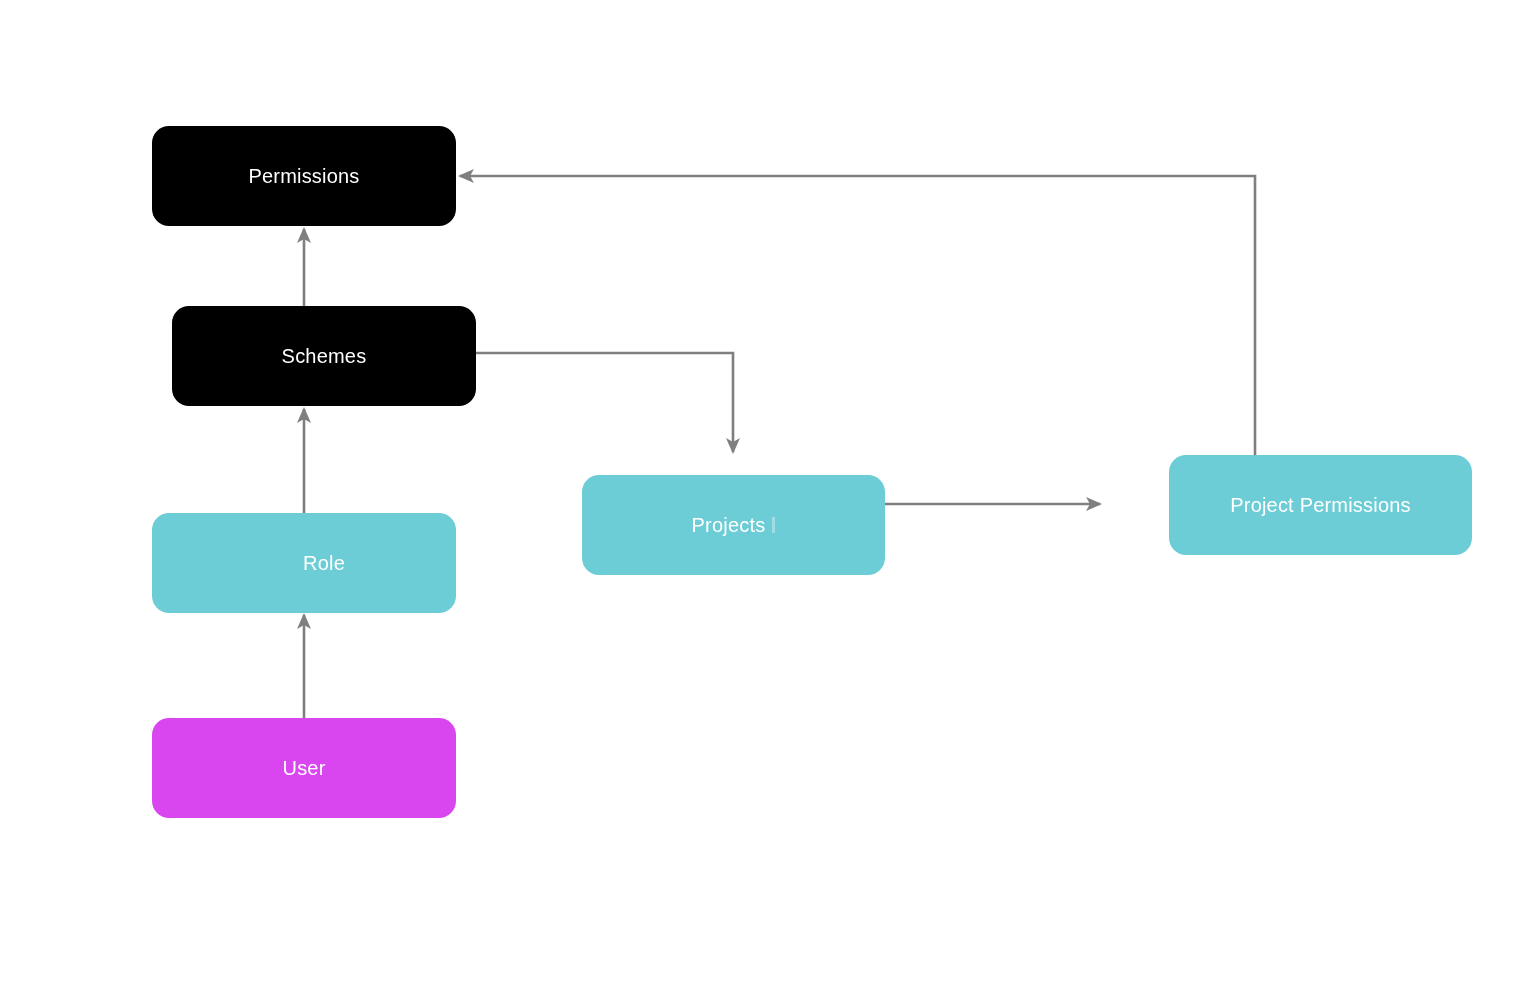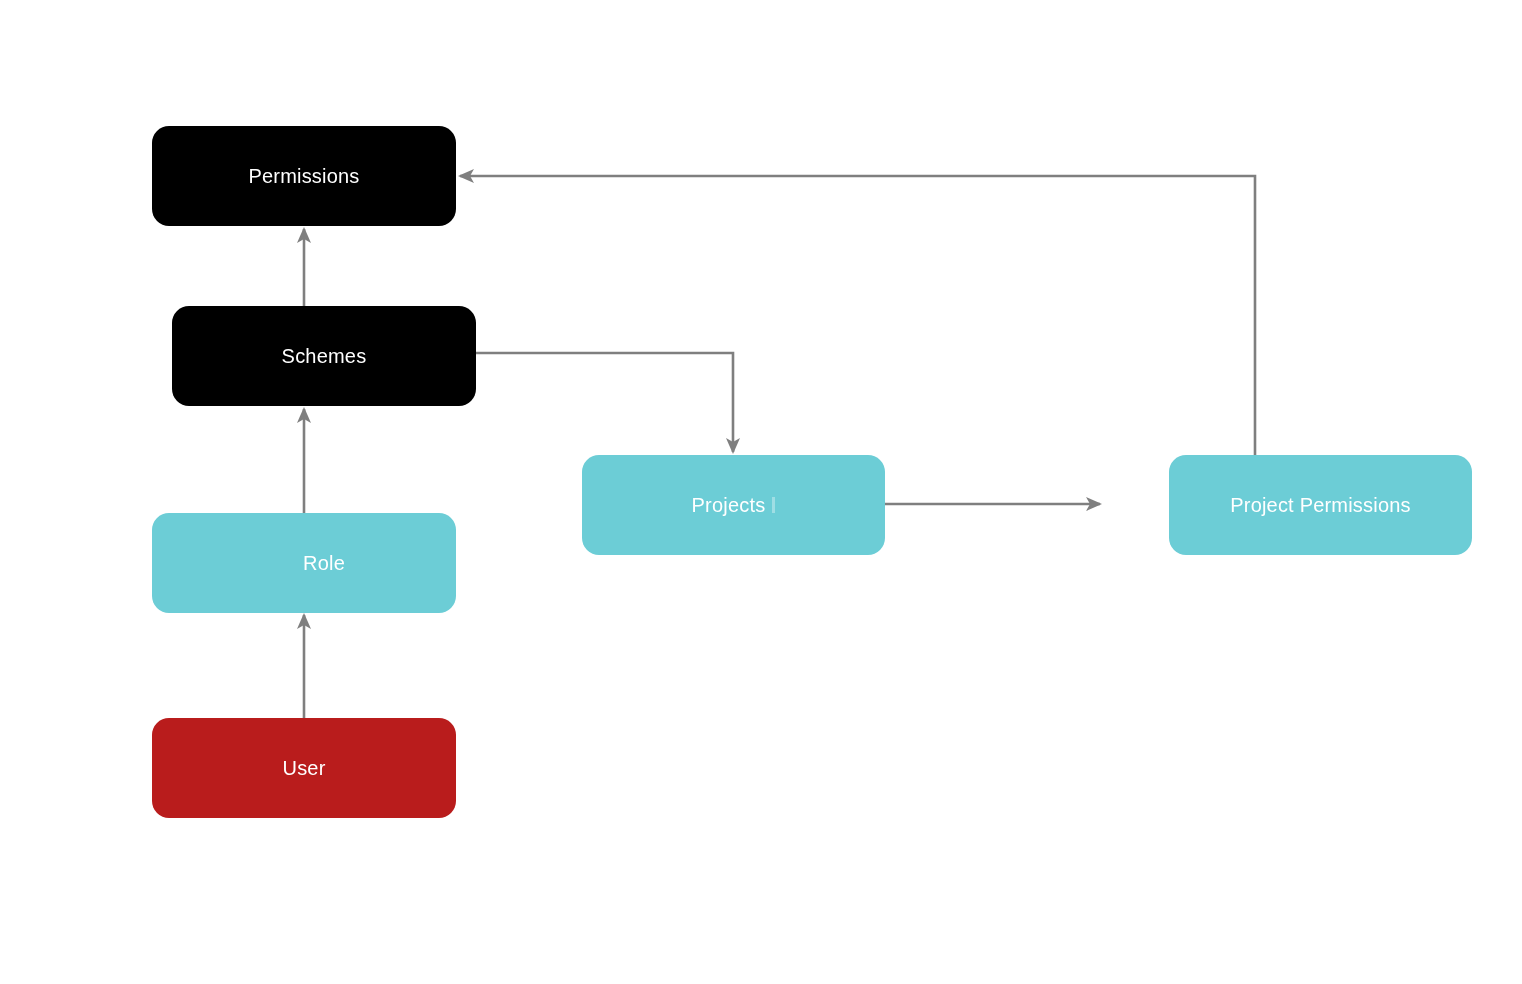--- a/index.html
+++ b/index.html
@@ -27,27 +27,27 @@
     display: flex;
     align-items: center;
     justify-content: center;
     color: #ffffff;
     font-size: 20px;
     letter-spacing: 0.2px;
     cursor: default;
   }
   .node-blue  { background: #000000; }
   .node-teal  { background: #6ccdd6; }
-  .node-cyan  { background: #b91c1c; text-align: center; }
+  .node-cyan  { background: #d946ef; text-align: center; }
 
   .node-permissions         { left: 152px; top: 126px; }
   .node-schemes             { left: 136px; top: 306px; margin-left: 36px; }
   .node-role                { left: 152px; top: 513px; padding-left: 40px; }
   .node-user                { left: 152px; top: 718px; }
-  .node-projects            { left: 582px; top: 455px; width: 303px; }
+  .node-projects            { left: 582px; top: 475px; width: 303px; }
   .node-project-permissions { left: 1169px; top: 455px; width: 303px; }
 
   .cursor-artifact {
     display: inline-block;
     width: 3px; height: 16px;
     margin-left: 7px;
     background: rgba(255,255,255,0.35);
     vertical-align: middle;
   }
 </style>

